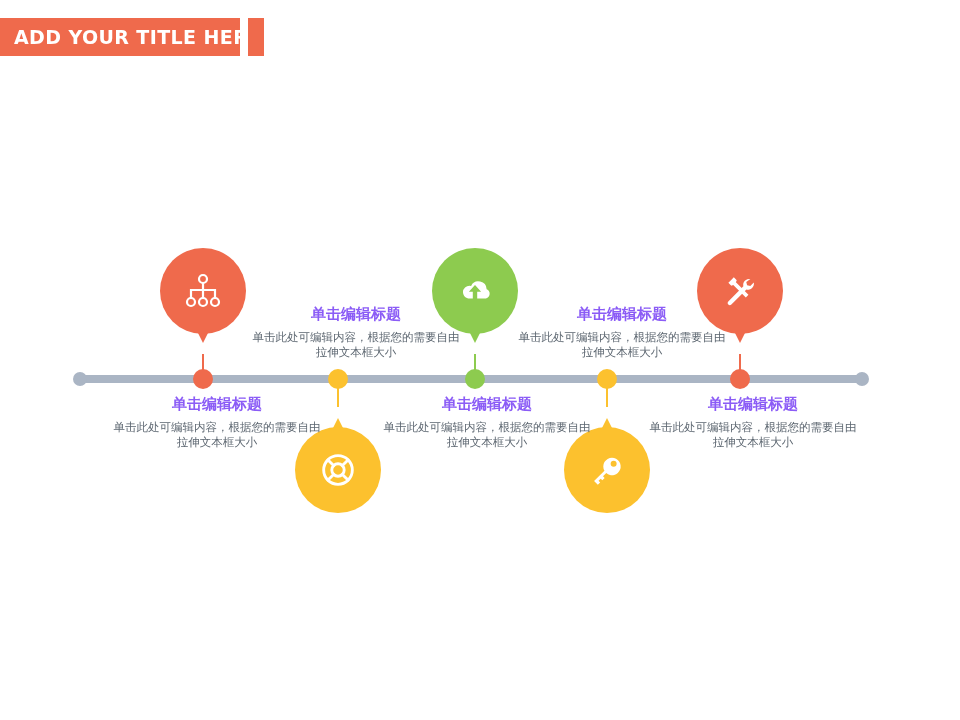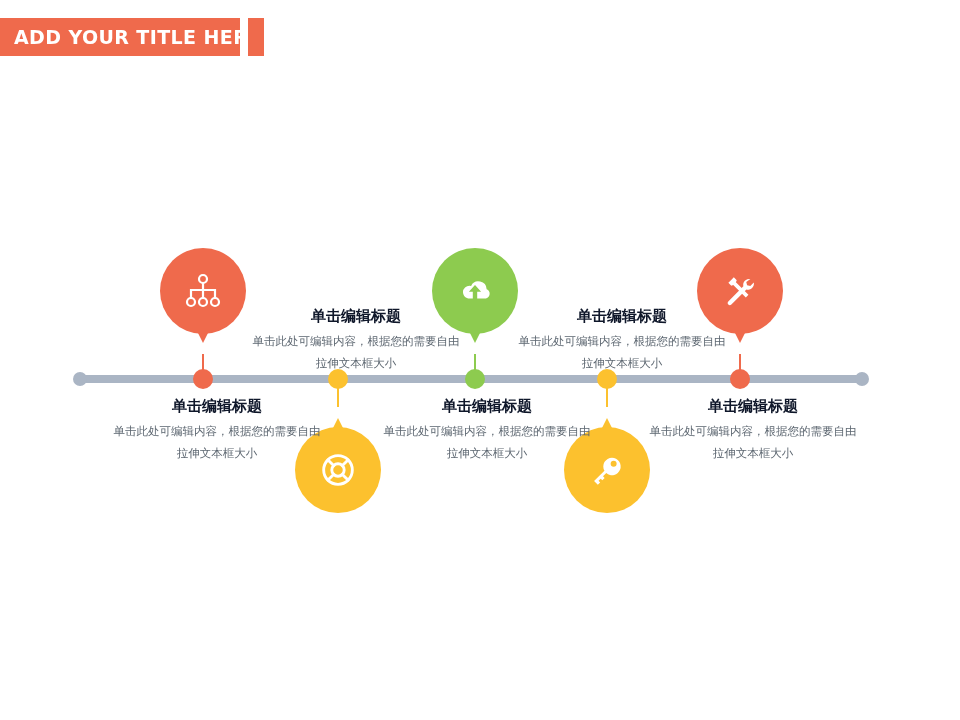--- a/index.html
+++ b/index.html
@@ -116,29 +116,29 @@
   
   .text-block {
     position: absolute;
     width: 210px;
     text-align: center;
     z-index: 6;
   }
   .tb-title {
     font-size: 15px;
     font-weight: bold;
-    color: #0f172a;
+    color: #8b5cf6;
     line-height: 20px;
     margin-bottom: 4px;
-    font-family: Liberation Serif, serif;
+    font-family: Liberation Mono, monospace;
   }
   .tb-body {
     font-size: 11.5px;
     color: #5c6670;
-    line-height: 22px;
+    line-height: 15px;
     font-family: "DejaVu Sans", "Liberation Sans", sans-serif;
   }
 </style>
 </head>
 <body>
 
 <div id="title-bar">
   <span id="title-text">ADD YOUR TITLE HERE</span>
 </div>
 <div id="title-accent"></div>

